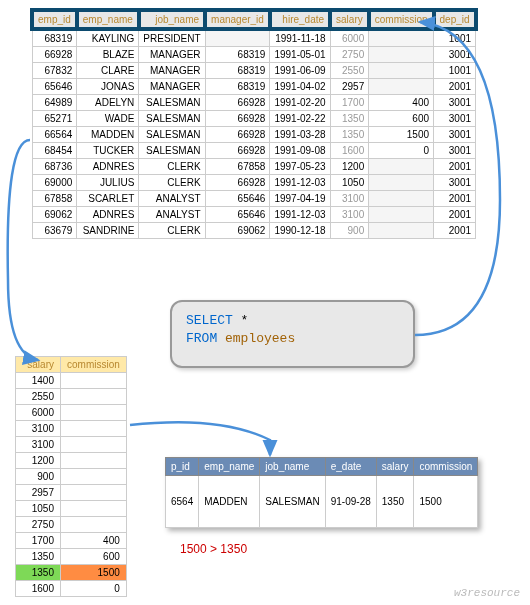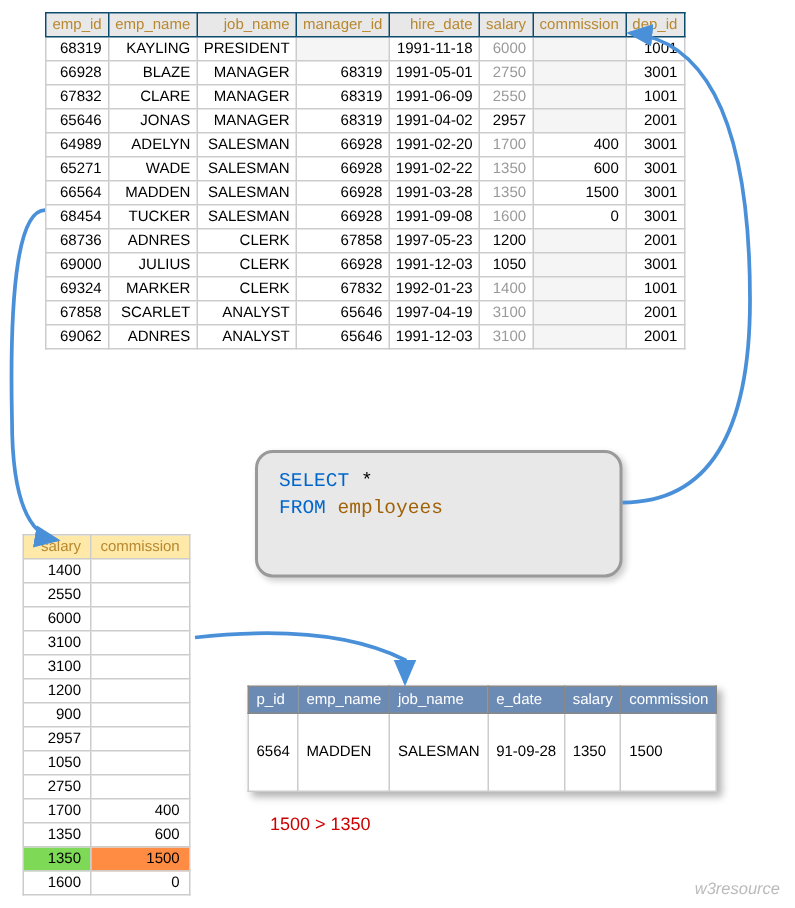--- a/index.html
+++ b/index.html
@@ -17,40 +17,40 @@
     top: 8px;
     left: 30px;
     border-collapse: collapse;
     font-size: 10px;
   }
   .main-table th {
     background: #e8e8e8;
     color: #b88830;
     font-weight: normal;
     padding: 2px 4px;
-    border: 1px solid #0c4a6e;
+    border: 4px solid #0c4a6e;
     text-align: right;
     white-space: nowrap;
   }
   .main-table td {
     border: 1px solid #ccc;
     padding: 2px 4px;
     text-align: right;
     white-space: nowrap;
     background: #fff;
   }
   .main-table td.dim { color: #999; }
   .main-table td.empty { background: #f5f5f5; }
   
   .sql-box {
     position: absolute;
     top: 300px;
     left: 170px;
     width: 245px;
-    height: 85px;
+    height: 68px;
     background: #e8e8e8;
     border: 2px solid #999;
     border-radius: 12px;
     padding: 10px 14px;
     font-family: "Courier New", monospace;
     font-size: 13px;
     line-height: 1.4;
     box-shadow: 2px 2px 4px rgba(0,0,0,0.2);
   }
   .kw-blue { color: #0066cc; }
@@ -115,20 +115,21 @@
     white-space: nowrap;
   }
   
   .watermark {
     position: absolute;
     bottom: 6px;
     right: 10px;
     color: #bbb;
     font-size: 11px;
     font-style: italic;
+    font-family: Liberation Mono, monospace;
   }
   
   svg.arrows {
     position: absolute;
     top: 0; left: 0;
     width: 530px; height: 605px;
     pointer-events: none;
   }
 </style>
 </head>
@@ -242,46 +243,46 @@
         <td>69000</td>
         <td>JULIUS</td>
         <td>CLERK</td>
         <td>66928</td>
         <td>1991-12-03</td>
         <td>1050</td>
         <td class="empty"></td>
         <td>3001</td>
       </tr>
       <tr>
-        <td>69324</td>
-        <td>MARKER</td>
-        <td>CLERK</td>
-        <td>67832</td>
-        <td>1992-01-23</td>
-        <td class="dim">1400</td>
-        <td class="empty"></td>
-        <td>1001</td>
-      </tr>
-      <tr>
         <td>67858</td>
         <td>SCARLET</td>
         <td>ANALYST</td>
         <td>65646</td>
         <td>1997-04-19</td>
         <td class="dim">3100</td>
         <td class="empty"></td>
         <td>2001</td>
       </tr>
       <tr>
         <td>69062</td>
         <td>ADNRES</td>
         <td>ANALYST</td>
         <td>65646</td>
         <td>1991-12-03</td>
         <td class="dim">3100</td>
+        <td class="empty"></td>
+        <td>2001</td>
+      </tr>
+      <tr>
+        <td>63679</td>
+        <td>SANDRINE</td>
+        <td>CLERK</td>
+        <td>69062</td>
+        <td>1990-12-18</td>
+        <td class="dim">900</td>
         <td class="empty"></td>
         <td>2001</td>
       </tr>
     </tbody>
 </table>
 
 <div class="sql-box">
   <div>
     <span class="kw-blue">SELECT </span><span class="kw-black">*</span>
   </div>

